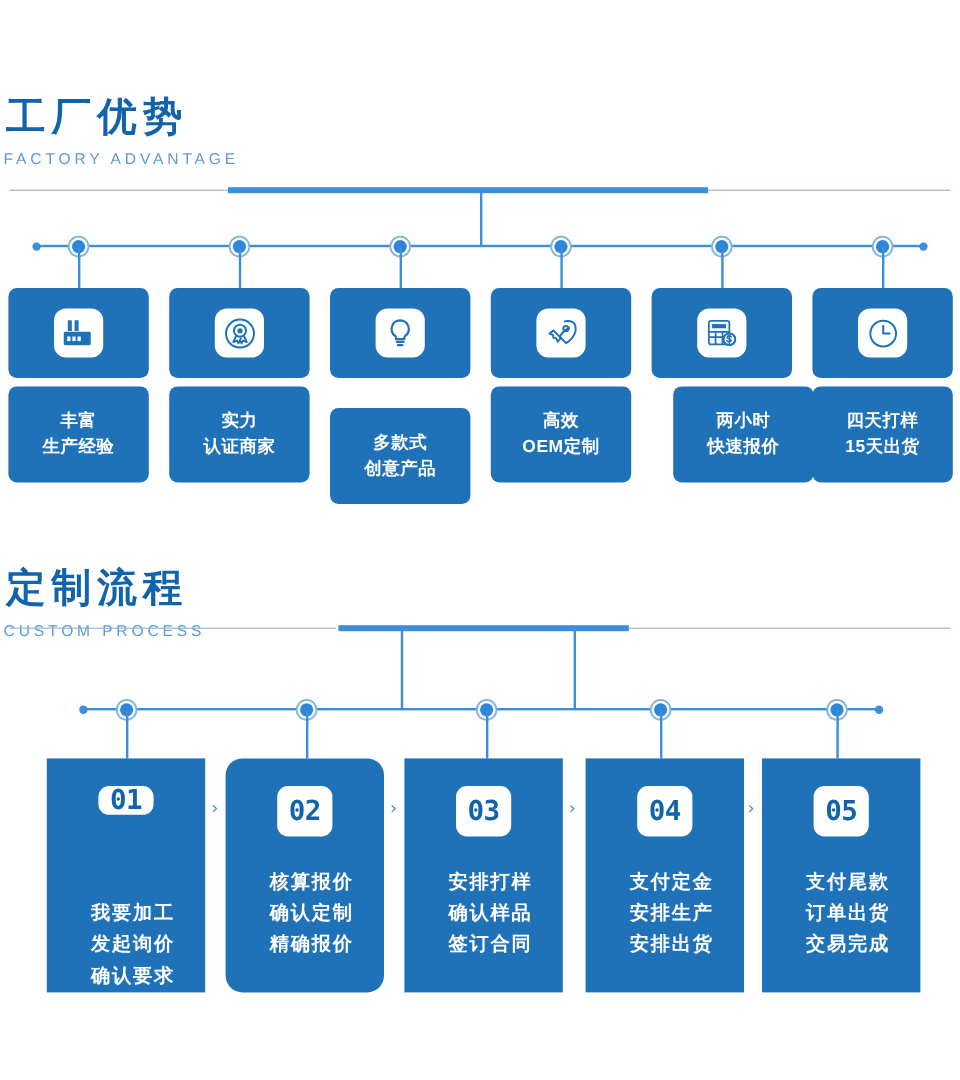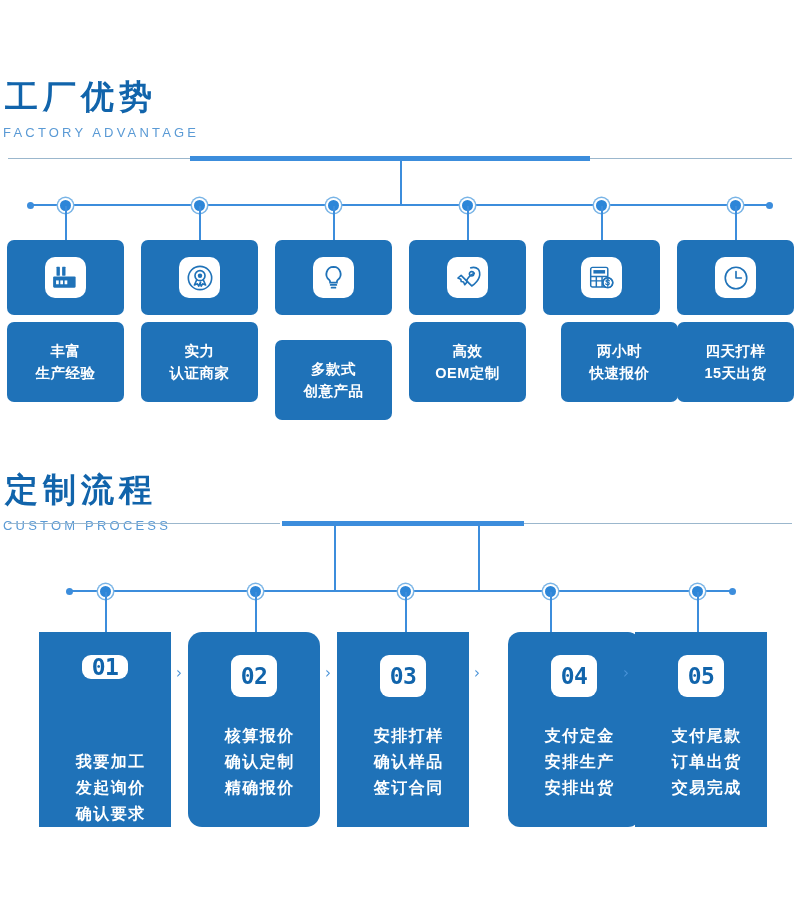--- a/index.html
+++ b/index.html
@@ -323,21 +323,21 @@
     </div>
     <div class="proc-lines">
       <div class="proc-line">安排打样</div>
       <div class="proc-line">确认样品</div>
       <div class="proc-line">签订合同</div>
     </div>
   </div>
 
   <div class="chevron" style="left:474px; top:666px;">›</div>
 
-  <div class="proc-card" style="left:508px; top:632px;border-radius:12px;">
+  <div class="proc-card" style="left:488px; top:632px;">
     <div class="proc-num-plate">
       <span class="proc-num">04</span>
     </div>
     <div class="proc-lines">
       <div class="proc-line">支付定金</div>
       <div class="proc-line">安排生产</div>
       <div class="proc-line">安排出货</div>
     </div>
   </div>
 

